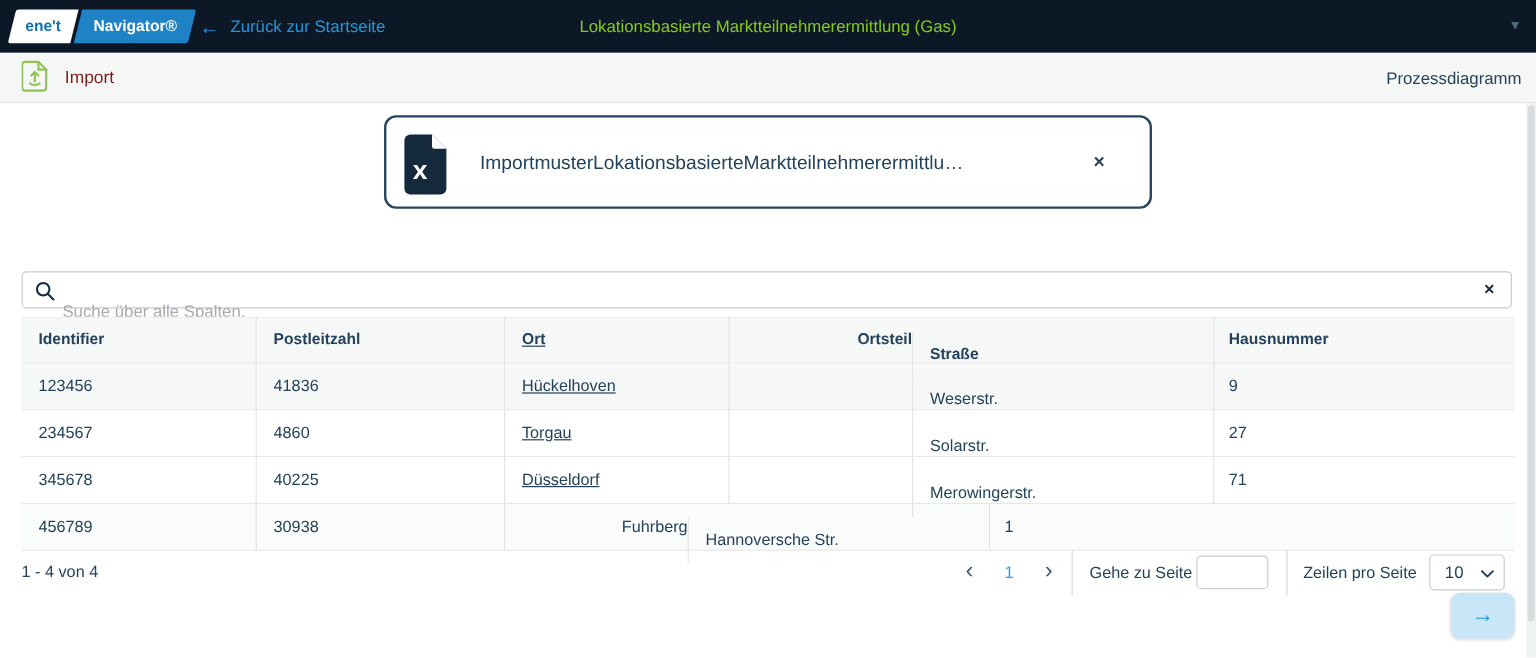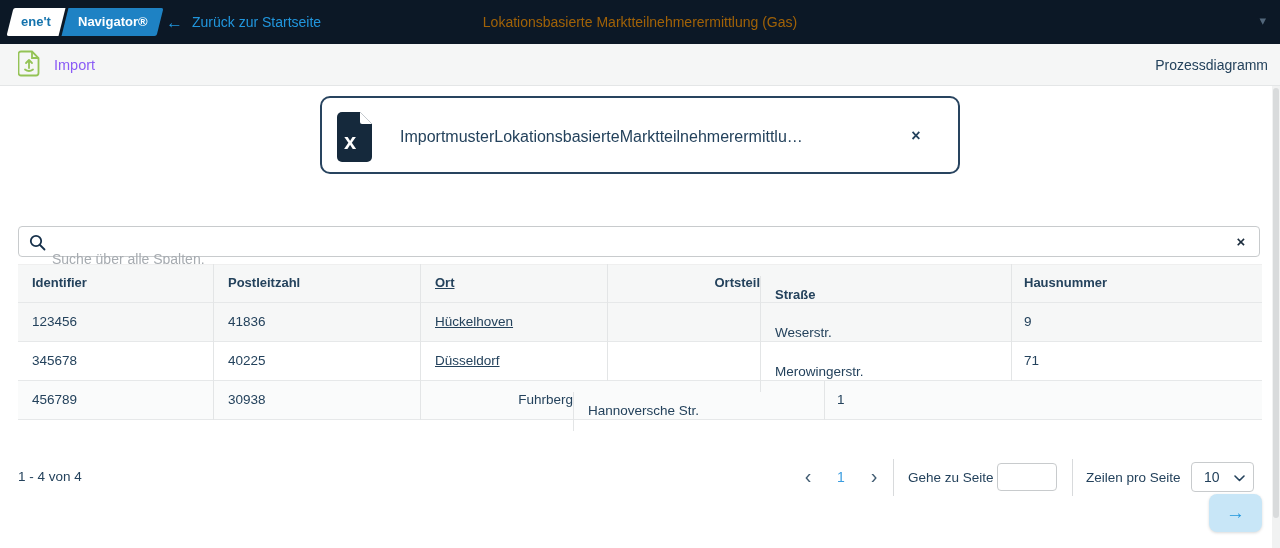--- a/index.html
+++ b/index.html
@@ -24,35 +24,35 @@
     height:28px; line-height:28px; padding:0 13px; margin-left:3px; border-radius:0 2px 2px 0;
   }
   .logo-brand span, .logo-product span { display:inline-block; transform:skewX(14deg); }
   .back-link {
     position:absolute; left:166px; top:0; height:44px; line-height:44px;
     color:#2196dd; font-size:14px; cursor:pointer; display:flex; align-items:center; gap:9px;
   }
   .back-link .arr { font-size:17px; line-height:1; }
   .nav-title {
     position:absolute; left:0; top:0; width:1280px; height:44px; line-height:44px;
-    text-align:center; color:#a16207; font-size:14px; pointer-events:none;
+    text-align:center; color:#84cc16; font-size:14px; pointer-events:none;
   }
   .nav-chevron {
     position:absolute; right:10px; top:0; height:44px; line-height:42px;
     color:#52667a; font-size:13px; cursor:pointer; padding:0 4px;
   }
 
   
   .toolbar {
     position:absolute; left:0; top:44px; width:1280px; height:42px;
     background:#f5f6f6; border-bottom:1px solid #e4e6e7;
   }
   .import-btn {
     position:absolute; left:18px; top:0; height:42px; display:flex; align-items:center; gap:13px;
-    cursor:pointer; font-size:14.5px; color:#8b5cf6;
+    cursor:pointer; font-size:14.5px; color:#7f1d1d;
   }
   .process-link {
     position:absolute; right:12px; top:0; height:44px; line-height:42px;
     font-size:14px; color:#24425c; cursor:pointer;
   }
 
   
   .chip {
     position:absolute; left:320px; top:96px; width:640px; height:78px;
     background:#ffffff; border:2px solid #28445f; border-radius:10px;
@@ -191,20 +191,28 @@
     <div class="tcell c4">Straße</div>
     <div class="tcell c5">Hausnummer</div>
   </div>
   <div class="trow r0">
     <div class="tcell c0">123456</div>
     <div class="tcell c1">41836</div>
     <div class="tcell c2">Hückelhoven</div>
     <div class="tcell c3"></div>
     <div class="tcell c4">Weserstr.</div>
     <div class="tcell c5">9</div>
+  </div>
+  <div class="trow r1">
+    <div class="tcell c0">234567</div>
+    <div class="tcell c1">4860</div>
+    <div class="tcell c2">Torgau</div>
+    <div class="tcell c3"></div>
+    <div class="tcell c4">Solarstr.</div>
+    <div class="tcell c5">27</div>
   </div>
   <div class="trow r2">
     <div class="tcell c0">345678</div>
     <div class="tcell c1">40225</div>
     <div class="tcell c2">Düsseldorf</div>
     <div class="tcell c3"></div>
     <div class="tcell c4">Merowingerstr.</div>
     <div class="tcell c5">71</div>
   </div>
   <div class="trow r3">

